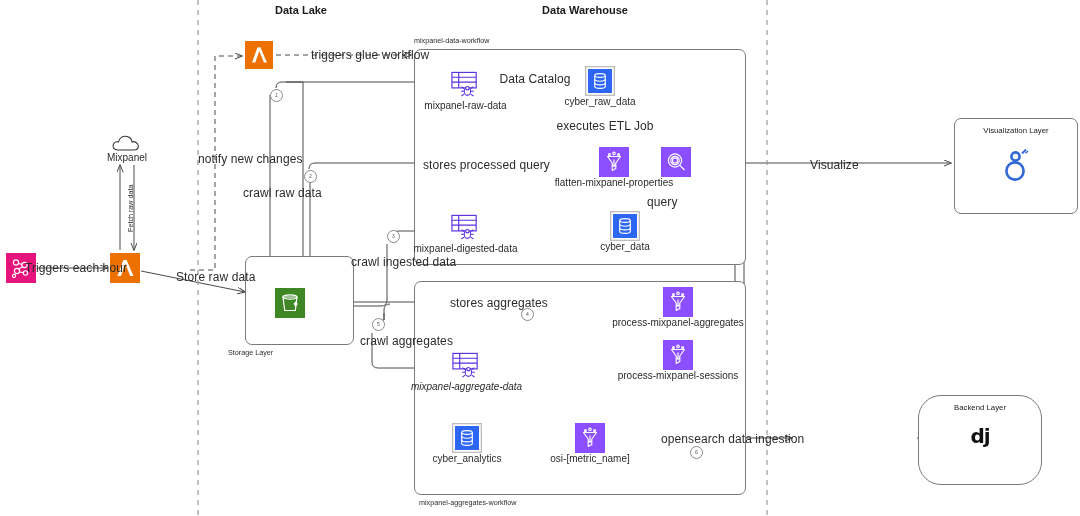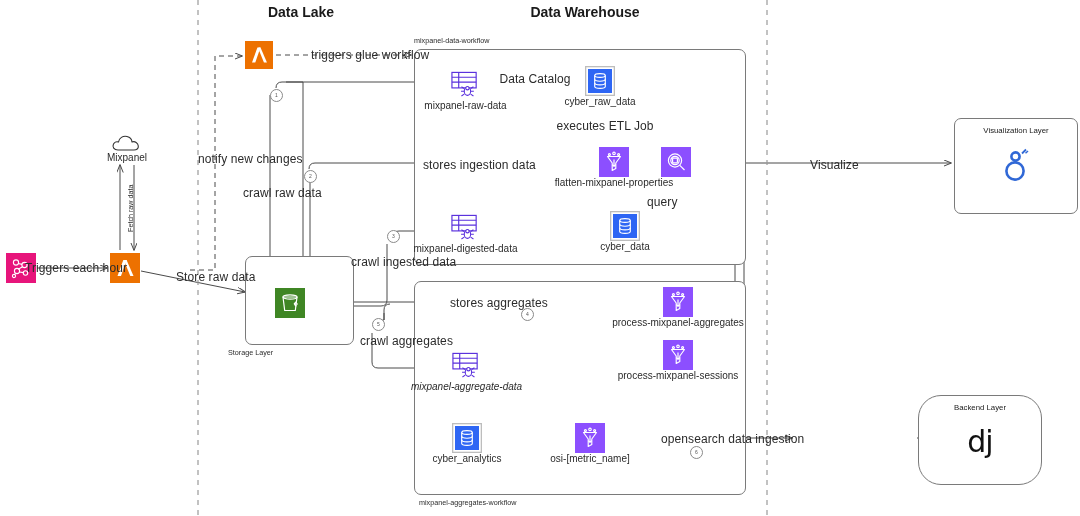--- a/index.html
+++ b/index.html
@@ -4,21 +4,21 @@
 <title>Mixpanel Data Pipeline Architecture</title>
 <style>
   html,body{margin:0;padding:0;background:#ffffff;}
   body{width:1080px;height:516px;position:relative;overflow:hidden;
        font-family:"Liberation Sans","DejaVu Sans",sans-serif;color:#1f1f1f;}
   #canvas{position:absolute;inset:0;width:1080px;height:516px;}
   svg.layer{position:absolute;left:0;top:0;width:1080px;height:516px;overflow:visible;}
   .lbl{position:absolute;font-size:12px;color:#2b2b2b;white-space:nowrap;
        letter-spacing:.1px;line-height:1.1;}
   .lbl.c{transform:translateX(-50%);}
-  .zone-title{position:absolute;font-size:14px;font-weight:700;color:#1a1a1a;
+  .zone-title{position:absolute;font-size:11px;font-weight:700;color:#1a1a1a;
        transform:translateX(-50%);white-space:nowrap;}
   .grp-title{position:absolute;font-size:7.2px;color:#2b2b2b;white-space:nowrap;}
   .node{position:absolute;}
   .node .cap{position:absolute;top:100%;left:50%;transform:translateX(-50%);
        font-size:10px;color:#2b2b2b;white-space:nowrap;text-align:center;}
   .icon{display:block;}
   .vert{position:absolute;font-size:7.2px;color:#2b2b2b;white-space:nowrap;
         transform-origin:0 0;}
   .badge{position:absolute;width:11px;height:11px;border:1px solid #8a8a8a;
        border-radius:50%;background:#fff;font-size:5px;color:#555;
@@ -341,35 +341,35 @@
         <path d="M24,8.5 L28,4.5" stroke-width="1.8"></path>
         <path d="M27.5,8.2 L30,6" stroke-width="1.5"></path>
       </g>
     </svg>
   </div>
 
 
   <div class="bigbox" style="left:918px;top:395px;width:122px;height:88px;border-radius:23px;">
     <div class="t">Backend Layer</div>
     <div style="position:absolute;left:0;right:0;top:28px;text-align:center;
-                font-family:'DejaVu Sans',sans-serif;font-weight:400;font-size:30px;
+                font-family:'DejaVu Sans',sans-serif;font-weight:700;font-size:20px;
                 color:#111;letter-spacing:-1px;">dj</div>
   </div>
 
   <div class="lbl c" style="left:76px;top:262px;">Triggers each hour</div>
   <div class="vert" style="left:126px;top:232px;transform:rotate(-90deg);">Fetch raw data</div>
   <div class="lbl" style="left:176px;top:271px;">Store raw data</div>
   <div class="lbl" style="left:311px;top:49px;">triggers glue workflow</div>
   <div class="lbl" style="left:198px;top:153px;">notify new changes</div>
   <div class="lbl" style="left:243px;top:187px;">crawl raw data</div>
   <div class="lbl" style="left:351px;top:256px;">crawl ingested data</div>
   <div class="lbl" style="left:360px;top:335px;">crawl aggregates</div>
   <div class="lbl c" style="left:535px;top:73px;">Data Catalog</div>
   <div class="lbl c" style="left:605px;top:120px;">executes ETL Job</div>
-  <div class="lbl" style="left:423px;top:159px;">stores ingestion data</div>
+  <div class="lbl" style="left:423px;top:159px;">stores processed query</div>
   <div class="lbl" style="left:647px;top:196px;">query</div>
   <div class="lbl" style="left:810px;top:159px;">Visualize</div>
   <div class="lbl" style="left:450px;top:297px;">stores aggregates</div>
   <div class="lbl" style="left:661px;top:433px;">opensearch data ingestion</div>
 
   <div class="badge" style="left:270px;top:89px;">1</div>
   <div class="badge" style="left:304px;top:170px;">2</div>
   <div class="badge" style="left:387px;top:230px;">3</div>
   <div class="badge" style="left:521px;top:308px;">4</div>
   <div class="badge" style="left:372px;top:318px;">5</div>

